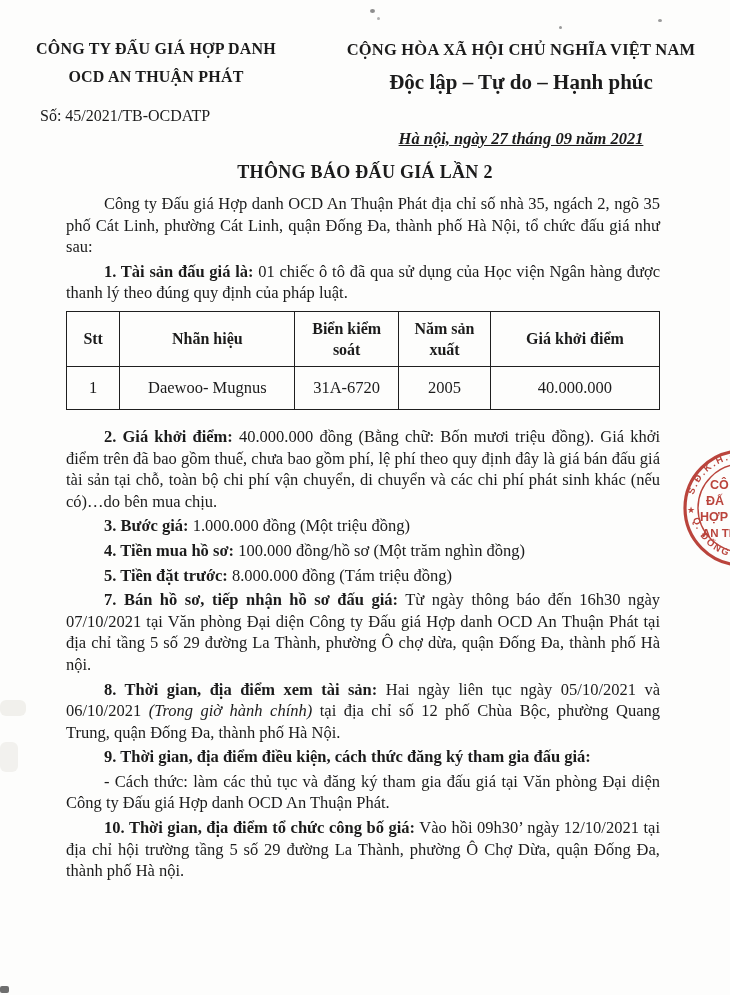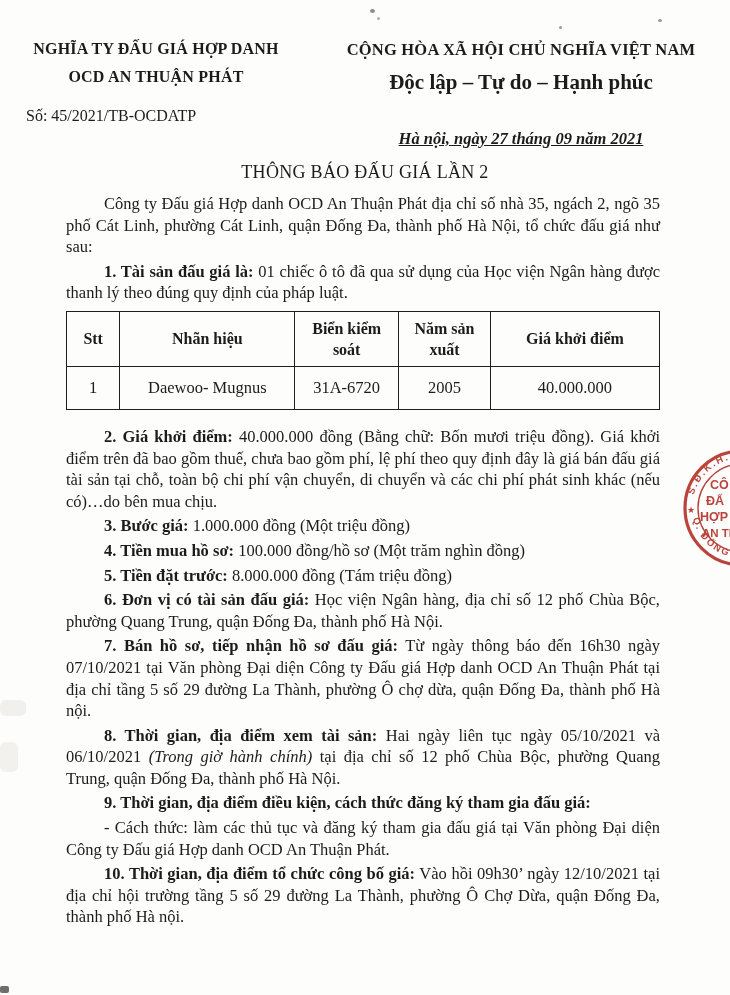--- a/index.html
+++ b/index.html
@@ -13,27 +13,27 @@
     width:730px; height:995px;
     background:#fdfdfc;
     color:#1b1b1b;
     overflow:hidden;
   }
   
   .header { display:flex; padding-top:40px; }
   .header-left { width:312px; text-align:center; }
   .header-left .org1 { font-weight:bold; font-size:16px; letter-spacing:.2px; }
   .header-left .org2 { font-weight:bold; font-size:16px; margin-top:10px; letter-spacing:.2px; }
-  .doc-number { margin-top:21px; text-align:left; padding-left:26px; font-size:16px; }
+  .doc-number { margin-top:21px; text-align:left; padding-left:40px; font-size:16px; }
   .header-right { flex:1; text-align:center; }
   .header-right .nat1 { font-weight:bold; font-size:16.5px; letter-spacing:.2px; }
   .header-right .nat2 { font-weight:bold; font-size:21px; margin-top:10px; }
   .dateline { margin-top:34px; font-style:italic; font-weight:600; font-size:16.5px;text-decoration:underline; }
   
-  .doc-title { text-align:center; font-weight:normal; font-size:18px; margin-top:13px; letter-spacing:.3px; }
+  .doc-title { text-align:center; font-weight:bold; font-size:18px; margin-top:13px; letter-spacing:.3px; }
   
   .content {
     padding:7px 70px 0 66px;
     font-size:16.5px;
     line-height:21.6px;
     text-align:justify;
   }
   .para { margin:3px 0; text-indent:38px; }
   .para b { font-weight:bold; }
   
@@ -77,21 +77,21 @@
   <div class="speck sp1"></div>
   <div class="speck sp2"></div>
   <div class="speck sp3"></div>
   <div class="speck sp4"></div>
   <div class="speck sp5"></div>
   <div class="smudge1"></div>
   <div class="smudge2"></div>
 
   <div class="header">
     <div class="header-left">
-      <div class="org1">NGHĨA TY ĐẤU GIÁ HỢP DANH</div>
+      <div class="org1">CÔNG TY ĐẤU GIÁ HỢP DANH</div>
       <div class="org2">OCD AN THUẬN PHÁT</div>
       <div class="doc-number">Số: 45/2021/TB-OCDATP</div>
     </div>
     <div class="header-right">
       <div class="nat1">CỘNG HÒA XÃ HỘI CHỦ NGHĨA VIỆT NAM</div>
       <div class="nat2">Độc lập – Tự do – Hạnh  phúc</div>
       <div class="dateline">Hà nội, ngày 27 tháng 09 năm 2021</div>
     </div>
   </div>
 
@@ -137,23 +137,20 @@
     <p class="para">
       <b>3. Bước giá:</b><span> 1.000.000 đồng (Một triệu đồng)</span>
     </p>
     <p class="para">
       <b>4. Tiền mua hồ sơ:</b><span> 100.000 đồng/hồ sơ (Một trăm nghìn đồng)</span>
     </p>
     <p class="para">
       <b>5. Tiền đặt trước:</b><span> 8.000.000 đồng (Tám triệu đồng)</span>
     </p>
     <p class="para">
-      <b>6. Đơn vị có tài sản đấu giá:</b><span> Học viện Ngân hàng, địa chỉ số 12 phố Chùa Bộc, phường Quang Trung, quận Đống Đa, thành phố Hà Nội.</span>
-    </p>
-    <p class="para">
       <b>7. Bán hồ sơ, tiếp nhận hồ sơ đấu giá:</b><span> Từ ngày thông báo đến 16h30 ngày 07/10/2021 tại Văn phòng Đại diện Công ty Đấu giá Hợp danh OCD An Thuận Phát tại địa chỉ tầng 5 số 29 đường La Thành, phường Ô chợ dừa, quận Đống Đa, thành phố Hà nội.</span>
     </p>
     <p class="para">
       <b>8. Thời gian, địa điểm xem tài sản:</b><span> Hai ngày liên tục ngày 05/10/2021 và 06/10/2021 </span><i>(Trong giờ hành chính)</i><span> tại địa chỉ số 12 phố Chùa Bộc, phường Quang Trung, quận Đống Đa, thành phố Hà Nội.</span>
     </p>
     <p class="para">
       <b>9. Thời gian, địa điểm điều kiện, cách thức đăng ký tham gia đấu giá:</b>
     </p>
     <p class="para">
       <span>- Cách thức: làm các thủ tục và đăng ký tham gia đấu giá tại Văn phòng Đại diện Công ty Đấu giá Hợp danh OCD An Thuận Phát.</span>

